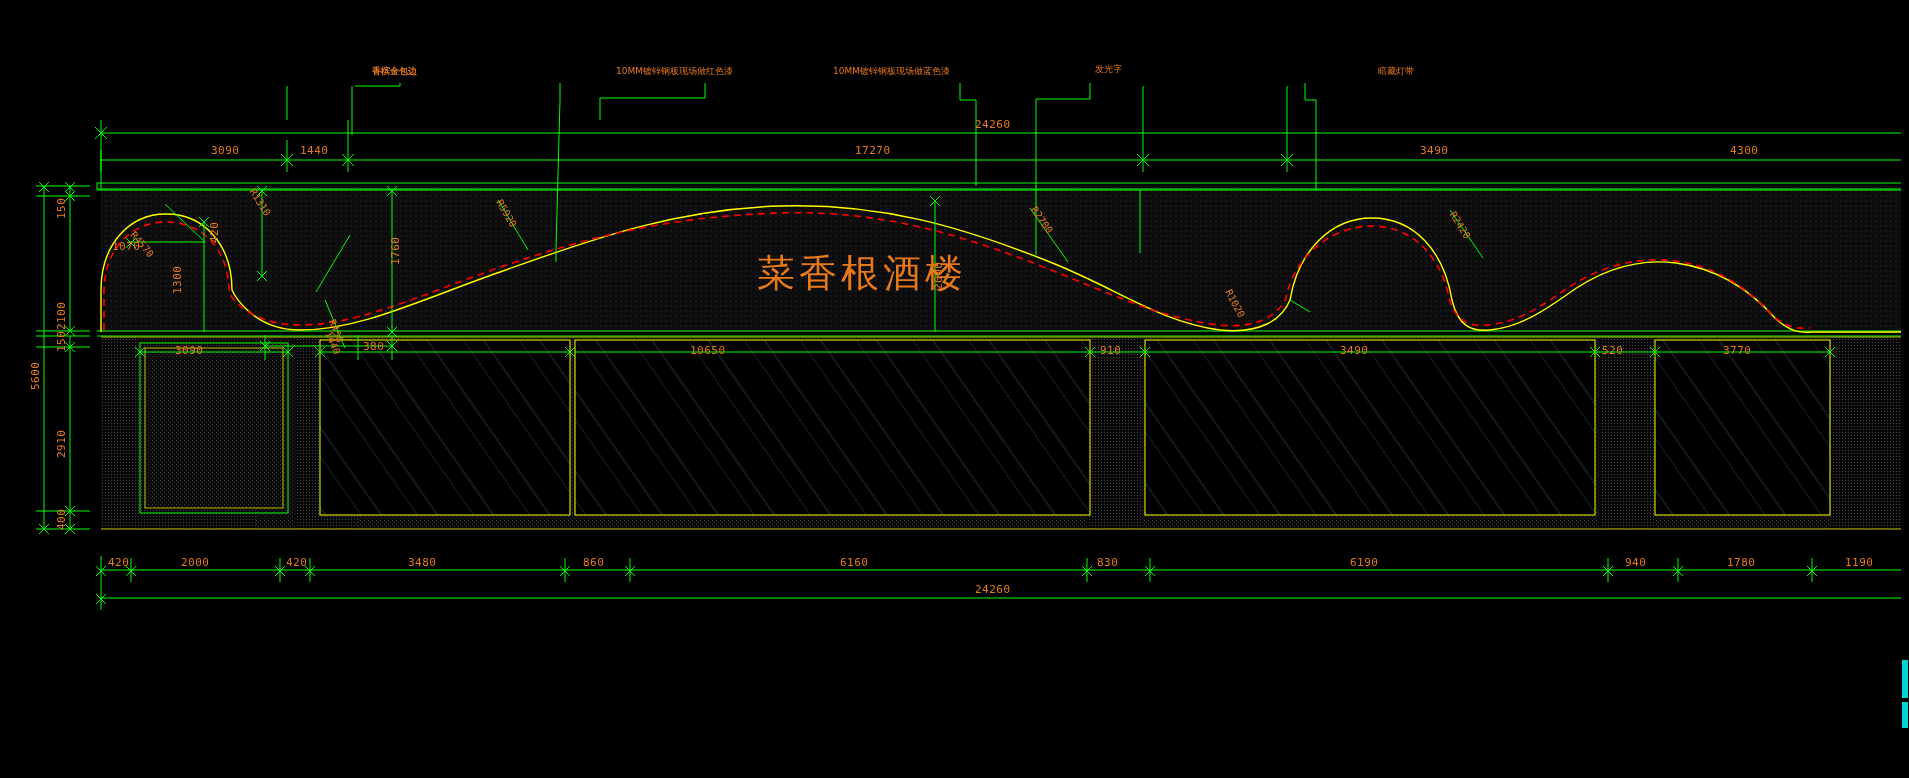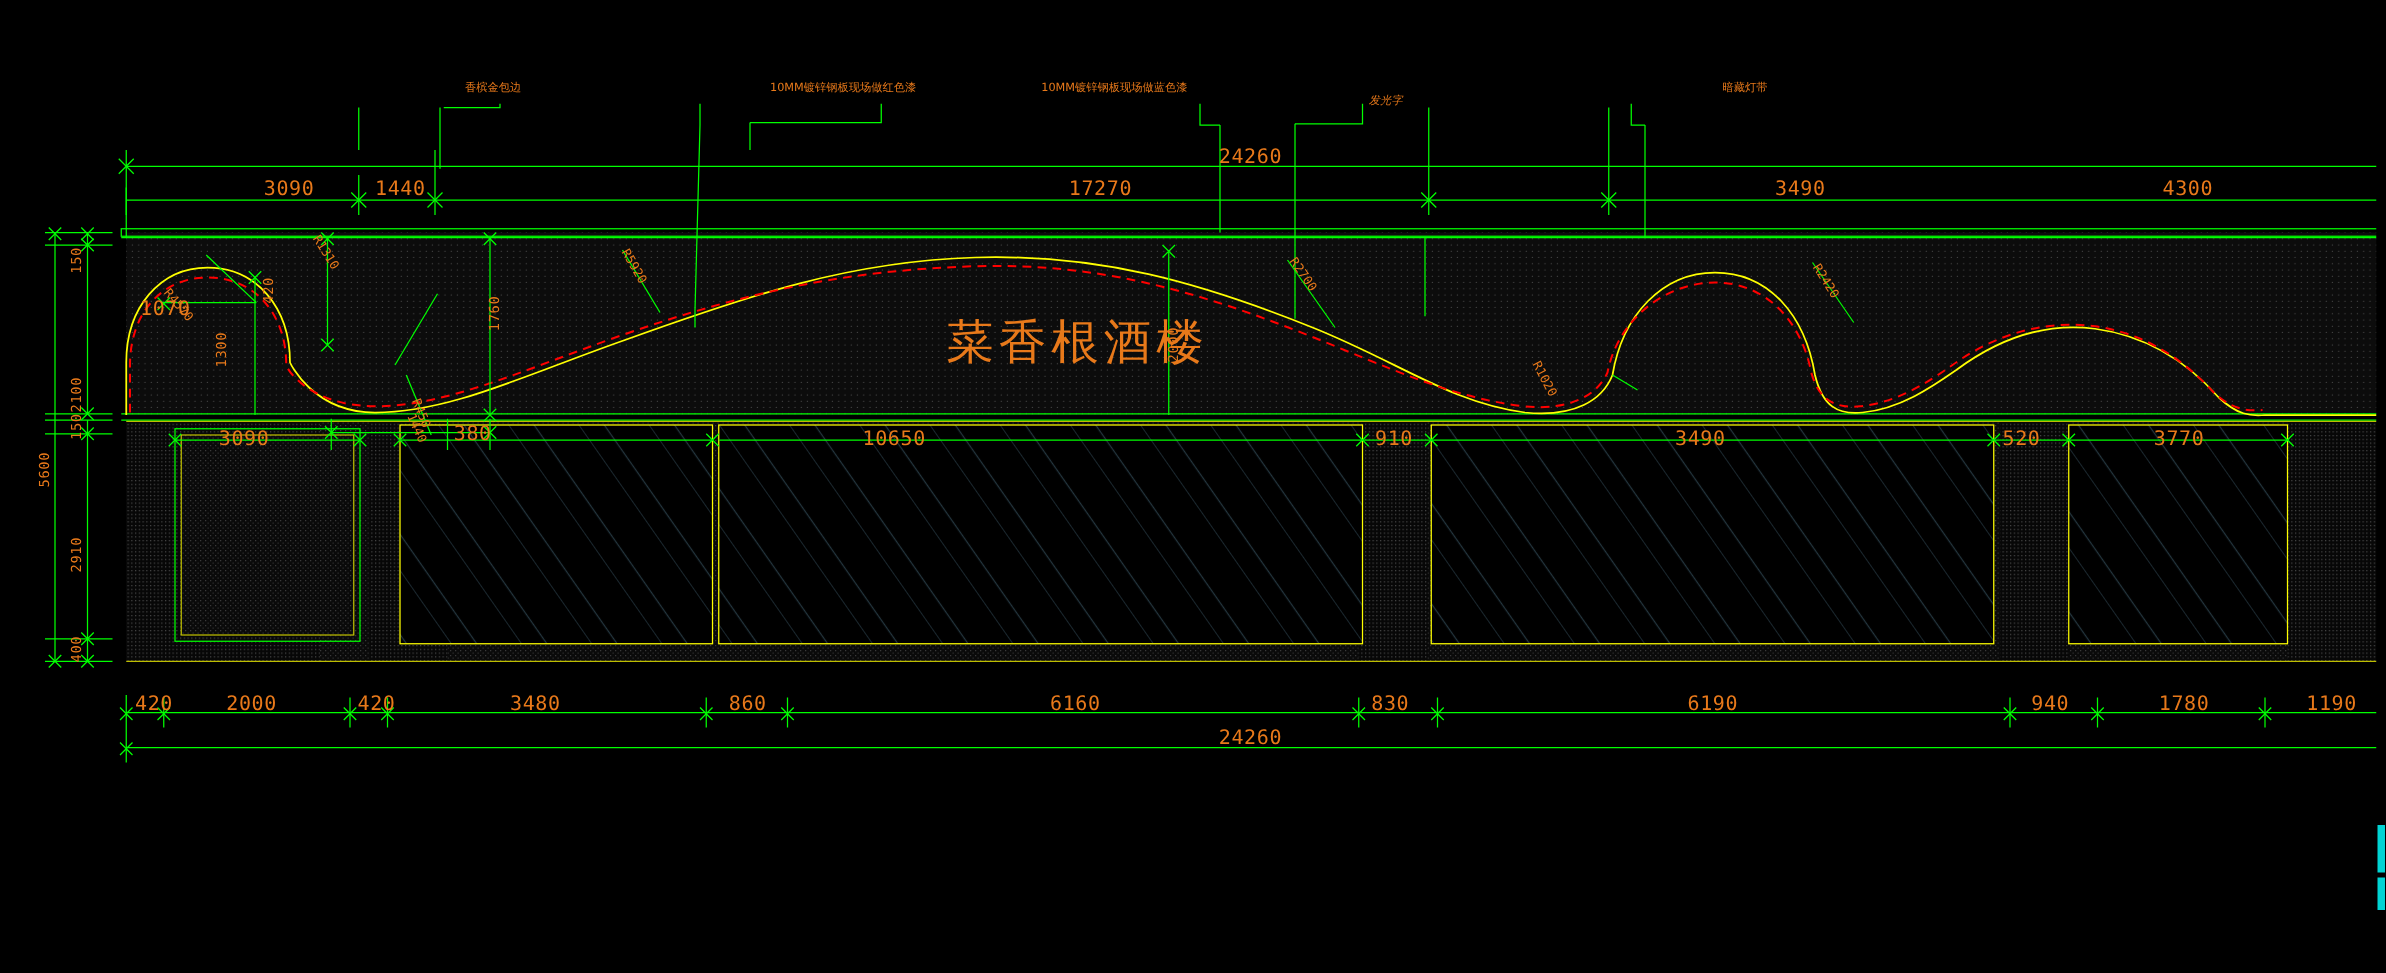--- a/index.html
+++ b/index.html
@@ -2,21 +2,21 @@
 <html><head>
 <meta charset="utf-8">
 <style>
   html,body{margin:0;padding:0;background:#000;}
   body{width:1909px;height:778px;overflow:hidden;position:relative;
        font-family:"DejaVu Sans Mono",monospace;}
   .cad{position:absolute;left:0;top:0;width:1909px;height:778px;}
   svg{position:absolute;left:0;top:0;}
   .lbl{position:absolute;color:#e8791a;font-size:9px;line-height:10px;
        font-family:"DejaVu Sans",sans-serif;white-space:nowrap;}
-  .dim{position:absolute;color:#e8791a;font-size:16px;line-height:11px;
+  .dim{position:absolute;color:#e8791a;font-size:11px;line-height:11px;
        font-family:"DejaVu Sans Mono",monospace;white-space:nowrap;letter-spacing:.5px;}
   .vdim{position:absolute;color:#e8791a;font-size:11px;line-height:11px;
         font-family:"DejaVu Sans Mono",monospace;white-space:nowrap;
         transform-origin:0 0;transform:rotate(-90deg);letter-spacing:.5px;}
   .rdim{position:absolute;color:#e8791a;font-size:10px;line-height:10px;
         font-family:"DejaVu Sans Mono",monospace;white-space:nowrap;transform-origin:0 0;}
   .signtext{position:absolute;color:#e8791a;font-size:38px;line-height:40px;
             font-family:"DejaVu Sans",sans-serif;letter-spacing:4px;white-space:nowrap;}
   .scrollbar{position:absolute;right:0;top:0;width:8px;height:778px;background:#000;}
   .sb-thumb{position:absolute;right:1px;width:6px;background:#00d4d4;}
@@ -267,24 +267,24 @@
         <path d="M1673,576 L1683,566 M1673,566 L1683,576"></path>
         <path d="M1807,576 L1817,566 M1807,566 L1817,576"></path>
         <path d="M1906,576 L1916,566 M1906,566 L1916,576"></path>
         <path d="M96,604 L106,594 M96,594 L106,604"></path>
         <path d="M1906,604 L1916,594 M1906,594 L1916,604"></path>
       </g>
     </g>
 
   </svg>
 
-  <div class="lbl" style="left:372px;top:66px;">香槟金包边</div>
+  <div class="lbl" style="left:372px;top:66px;font-weight:bold;">香槟金包边</div>
   <div class="lbl" style="left:580px;top:66px;margin-left:36px;">10MM镀锌钢板现场做红色漆</div>
   <div class="lbl" style="left:833px;top:66px;">10MM镀锌钢板现场做蓝色漆</div>
-  <div class="lbl" style="left:1095px;top:76px;font-style:italic;">发光字</div>
+  <div class="lbl" style="left:1095px;top:64px;">发光字</div>
   <div class="lbl" style="left:1378px;top:66px;">暗藏灯带</div>
 
   <div class="dim" style="left:975px;top:119px;">24260</div>
 
   <div class="dim" style="left:211px;top:145px;">3090</div>
   <div class="dim" style="left:300px;top:145px;">1440</div>
   <div class="dim" style="left:855px;top:145px;">17270</div>
   <div class="dim" style="left:1420px;top:145px;">3490</div>
   <div class="dim" style="left:1730px;top:145px;">4300</div>
 

